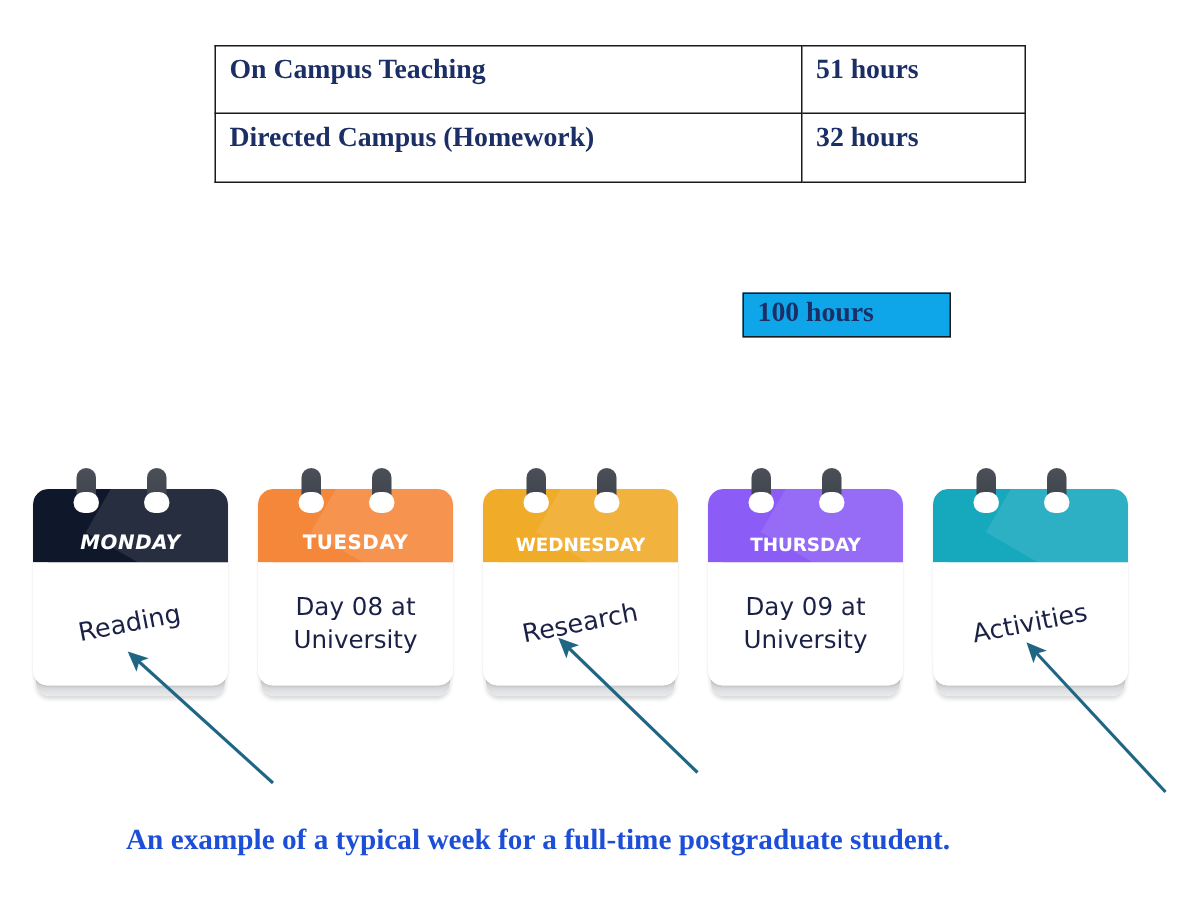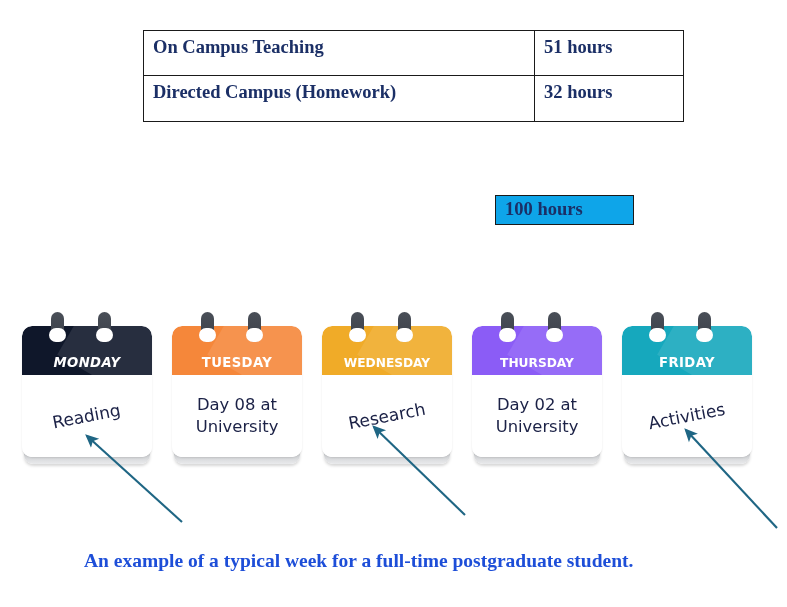--- a/index.html
+++ b/index.html
@@ -277,38 +277,37 @@
 
   <div class="cal" style="left:450px">
     <div class="cal-shadow"></div>
     <div class="cal-card">
       <div class="cal-head" style="background: #8b5cf6;">
         <div class="sheen"></div>
         <div class="dayname long">THURSDAY</div>
       </div>
       <div class="body-tint"></div>
       <div class="cal-body">
-        <div class="cal-text">Day 02 at
+        <div class="cal-text">Day 09 at
 University</div>
       </div>
     </div>
     <div class="cal-rings">
       <div class="ring r1"></div>
       <div class="ring r2"></div>
       <div class="ring-cap c1"></div>
       <div class="ring-cap c2"></div>
     </div>
   </div>
 
   <div class="cal" style="left:600px">
     <div class="cal-shadow"></div>
     <div class="cal-card">
       <div class="cal-head" style="background: rgb(22, 168, 189);">
         <div class="sheen"></div>
-        <div class="dayname">FRIDAY</div>
       </div>
       <div class="body-tint"></div>
       <div class="cal-body">
         <div class="cal-text tilt">Activities</div>
       </div>
     </div>
     <div class="cal-rings">
       <div class="ring r1"></div>
       <div class="ring r2"></div>
       <div class="ring-cap c1"></div>

